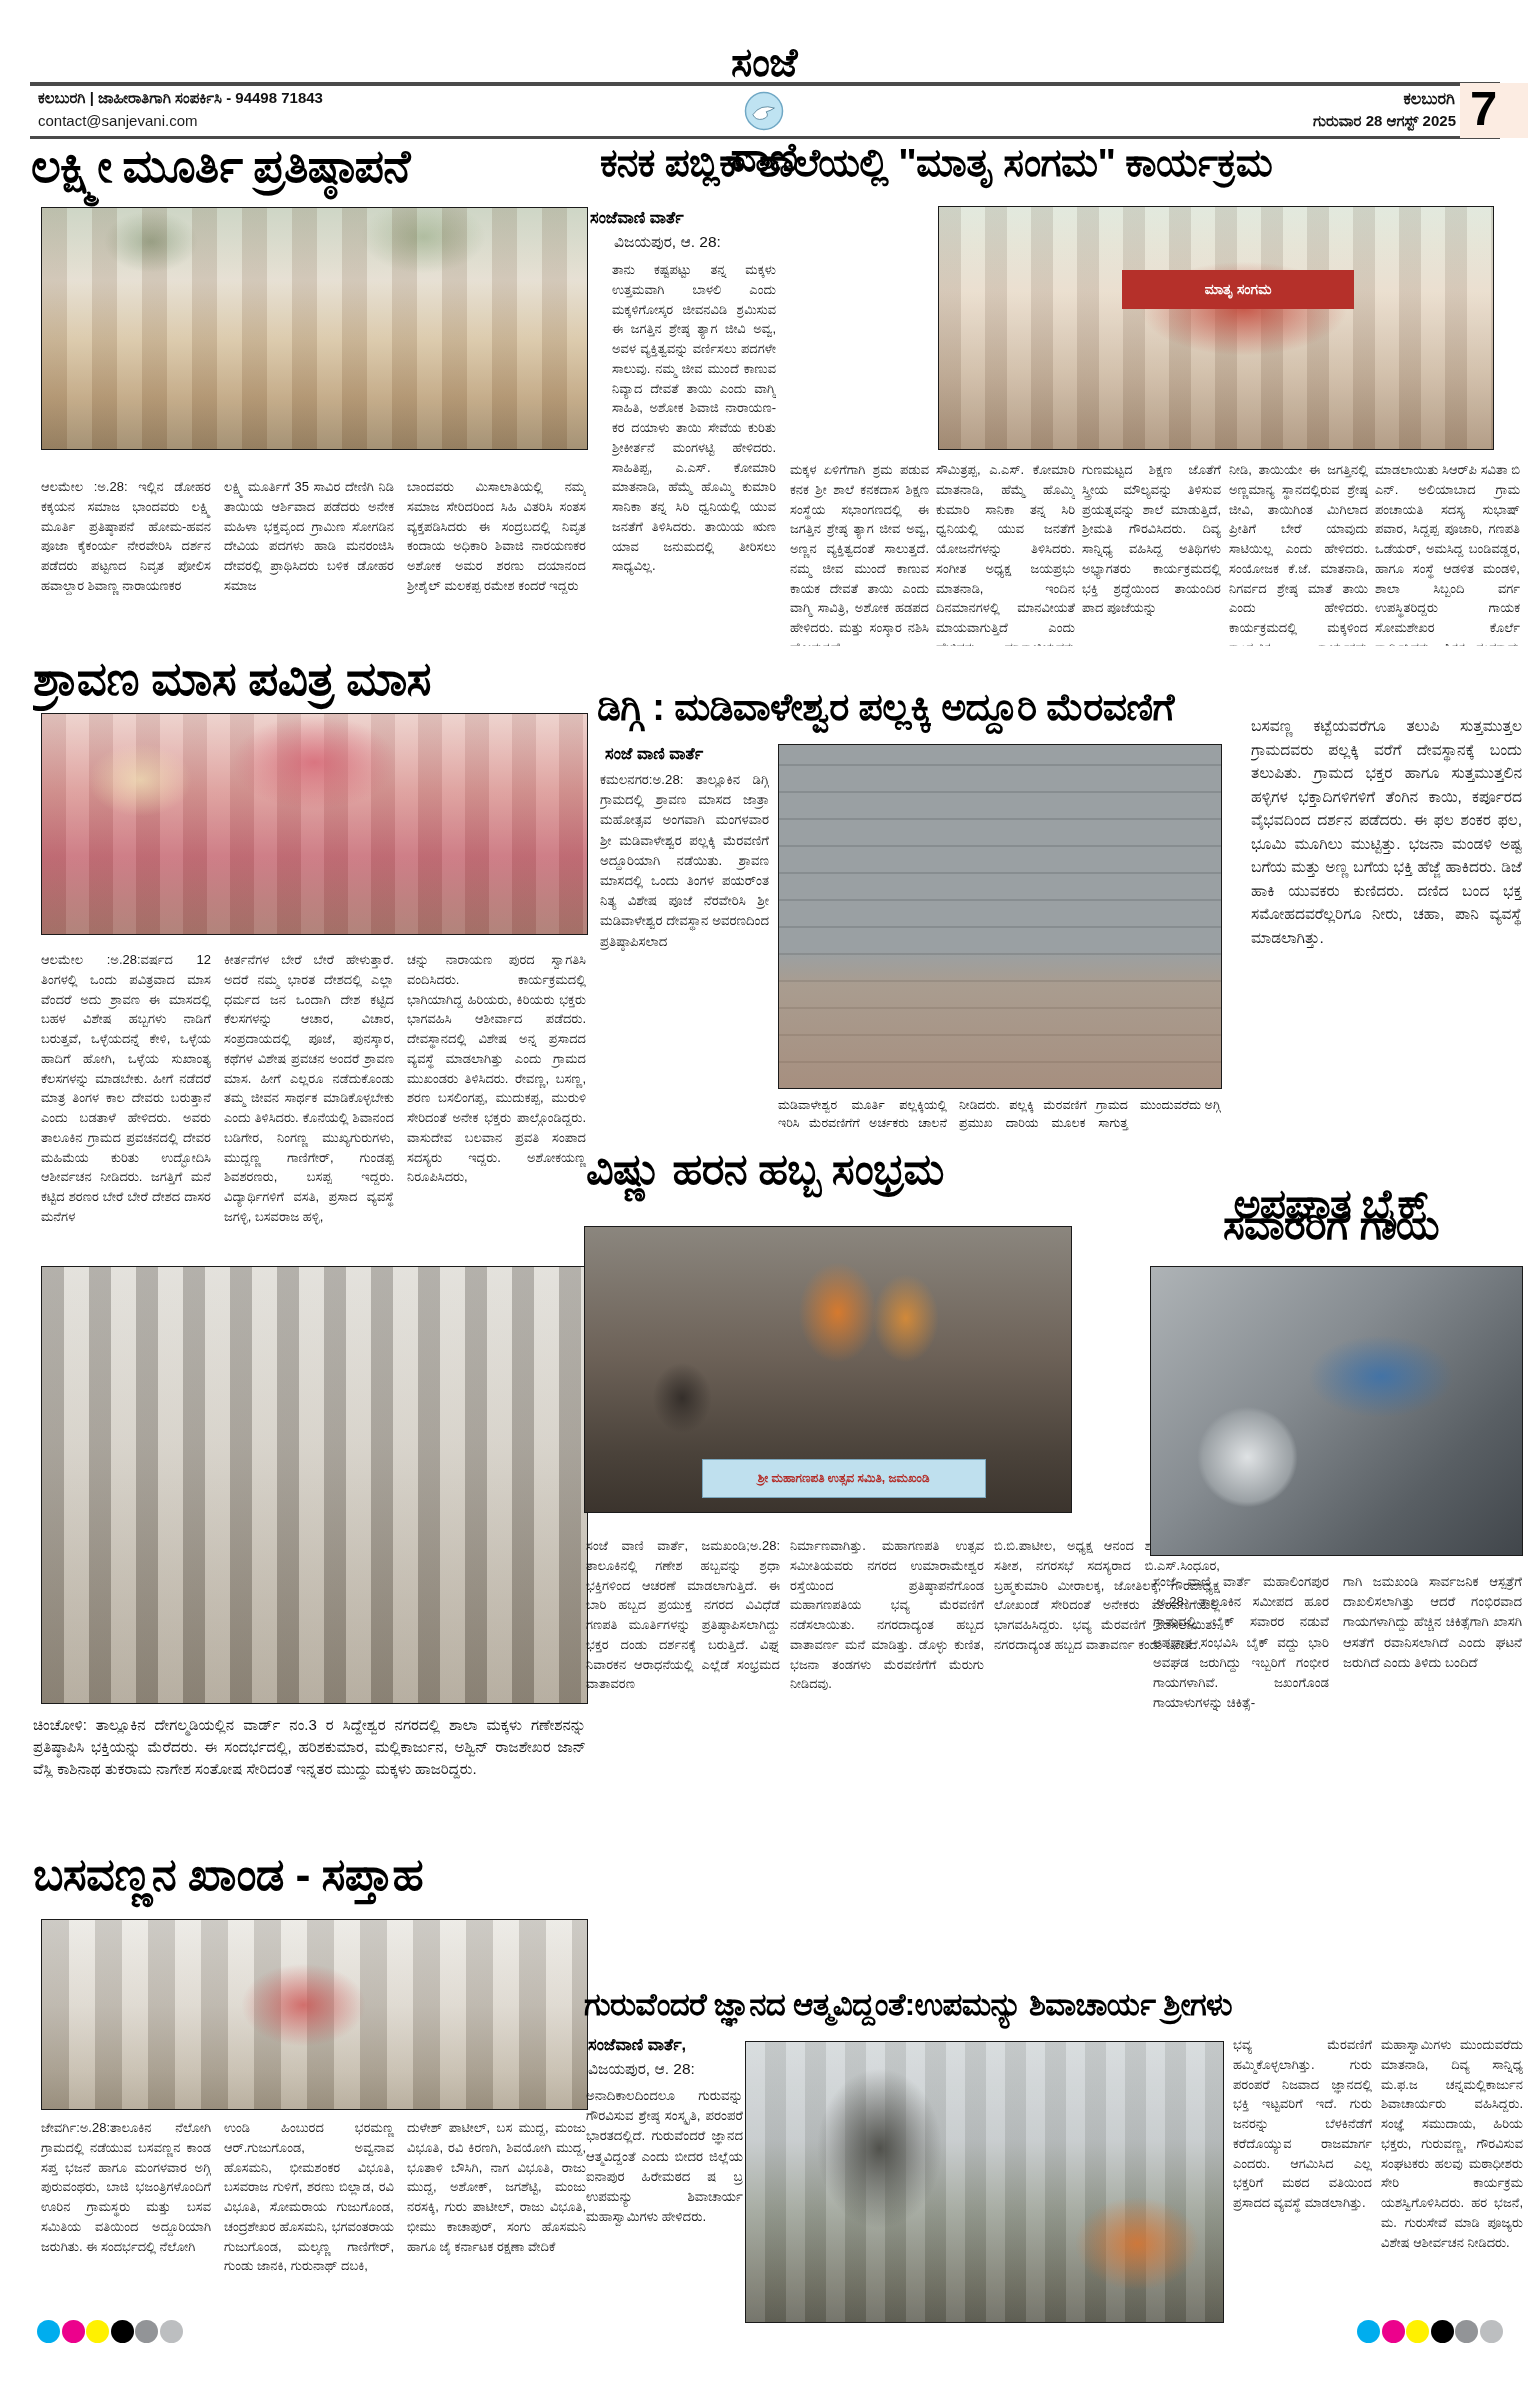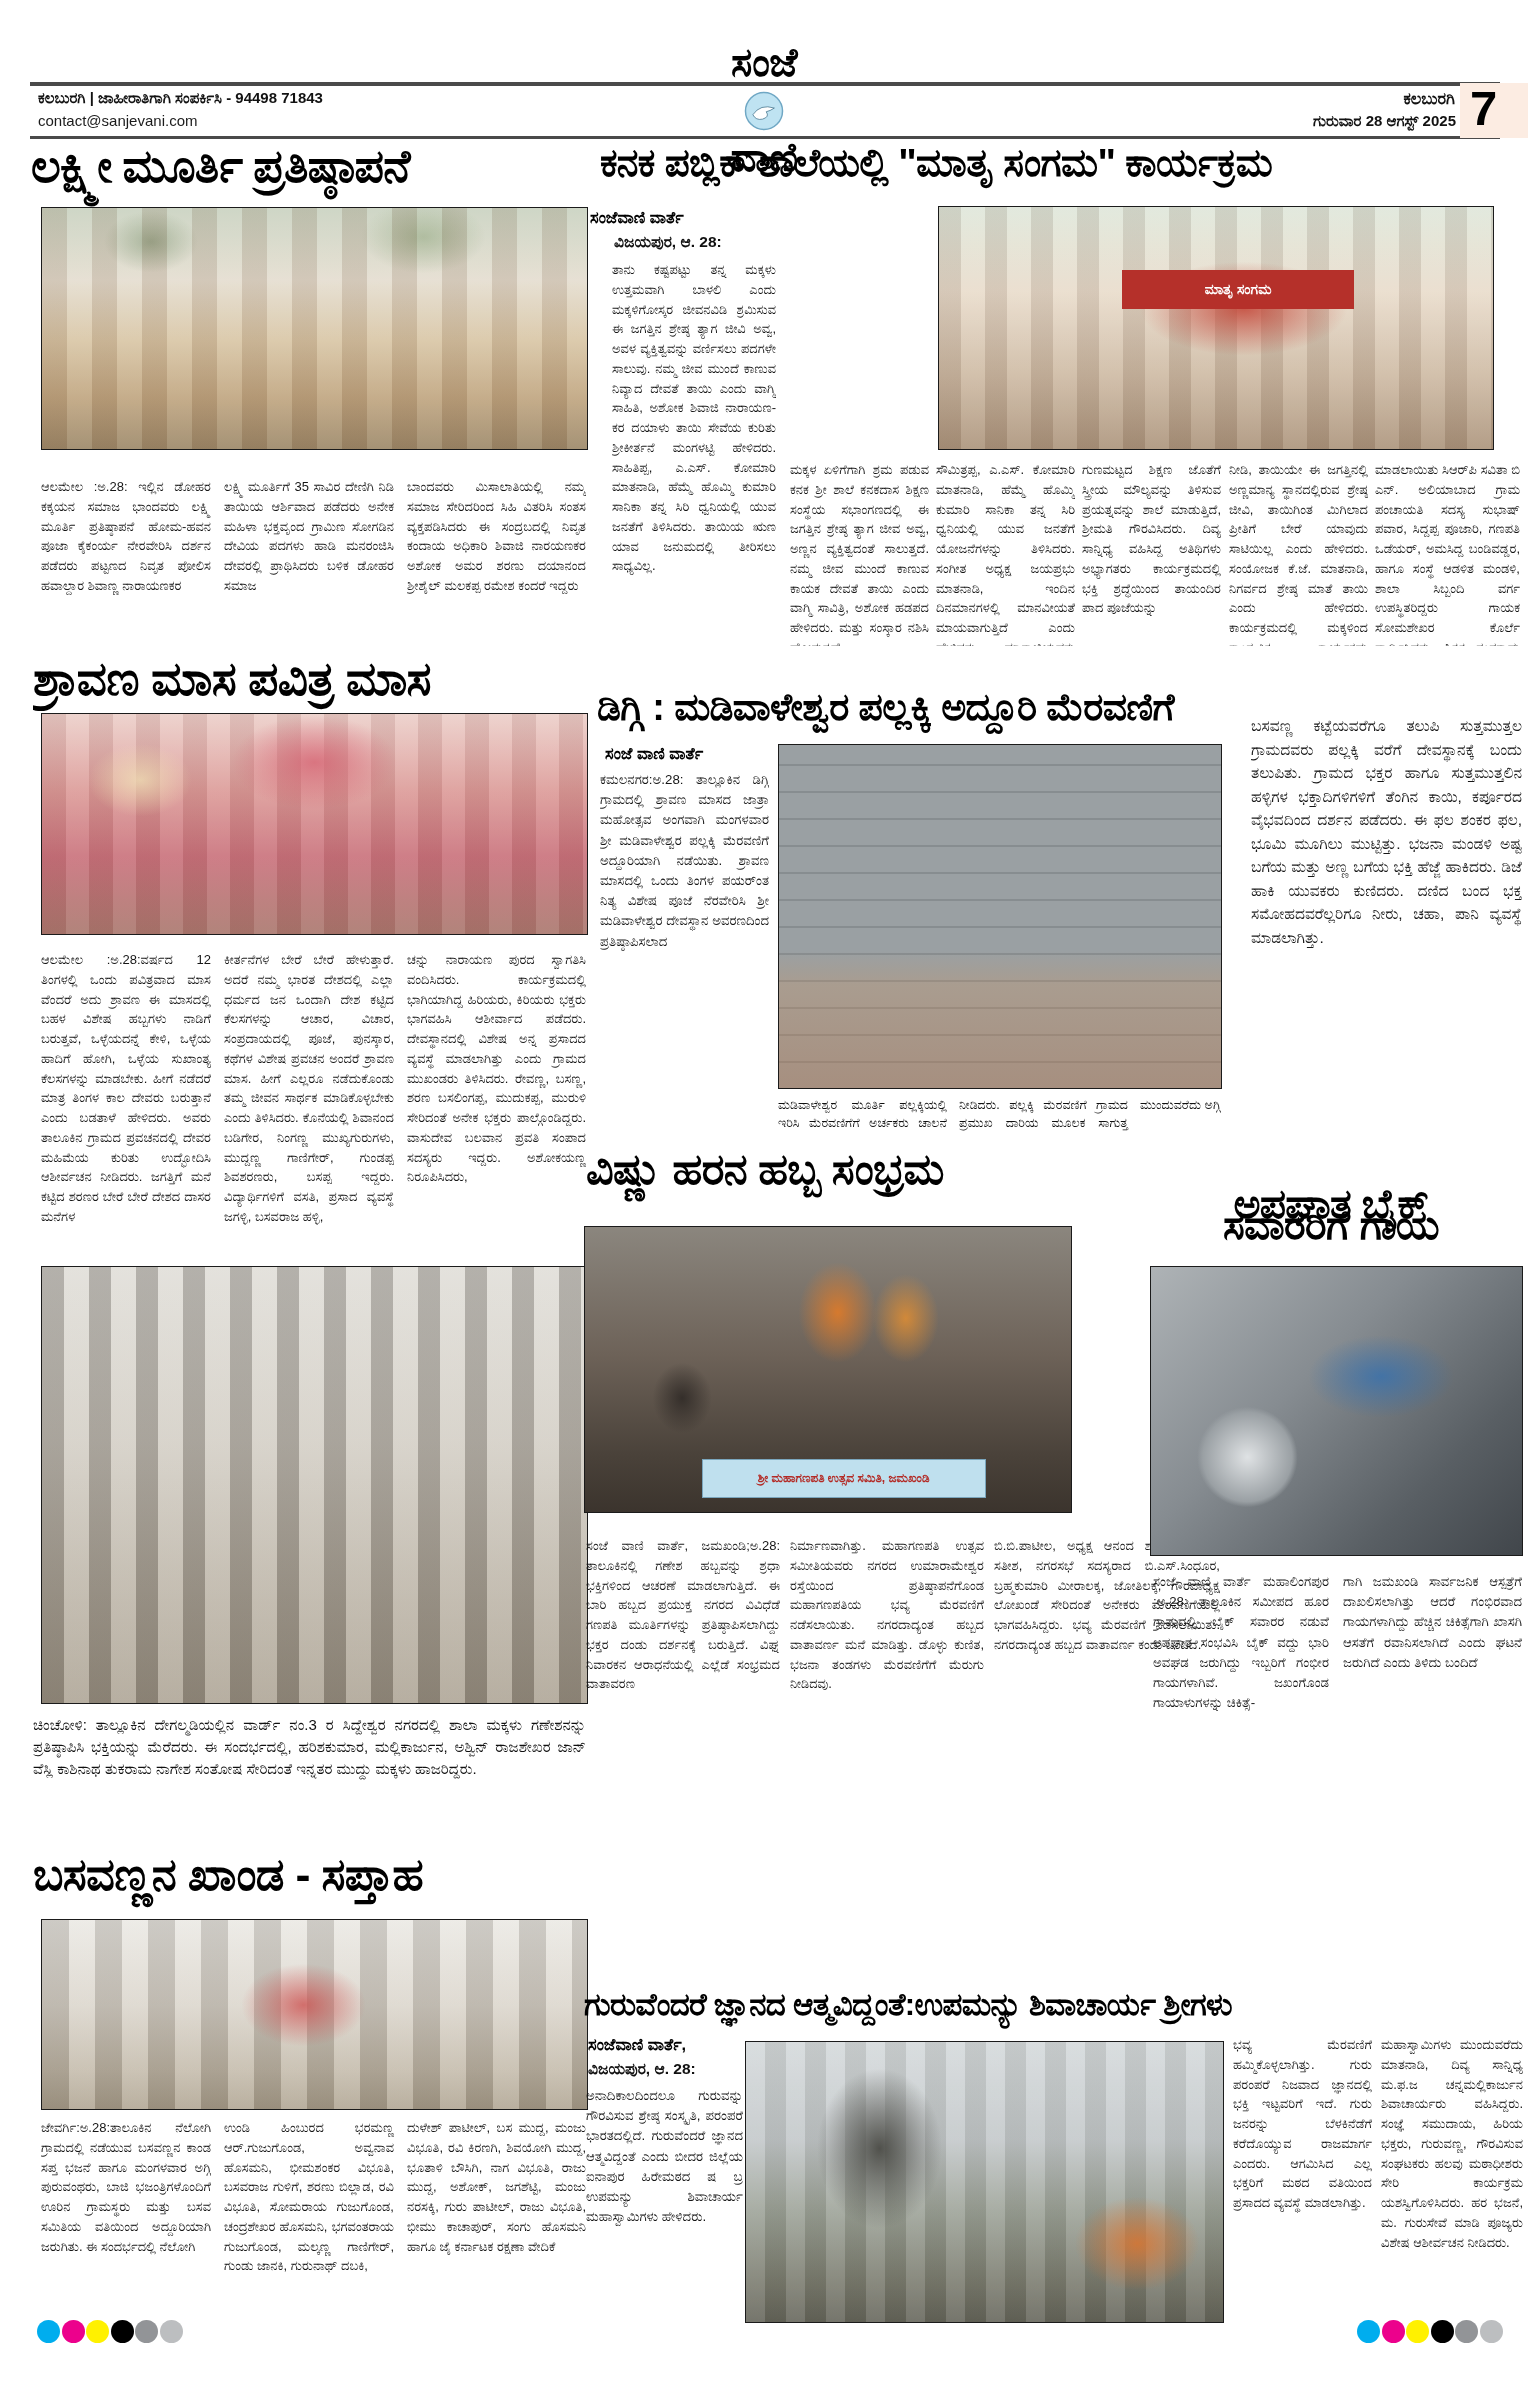--- a/index.html
+++ b/index.html
@@ -4,21 +4,21 @@
 <style>
   html,body{margin:0;padding:0;background:#e8e8e8;}
   .page{position:relative;width:1528px;height:2401px;background:#ffffff;
         font-family:"Liberation Sans","DejaVu Sans",sans-serif;color:#121212;overflow:hidden;}
   .abs{position:absolute;box-sizing:border-box;}
   .rule{background:#4a4a4a;}
   .hl{font-weight:bold;color:#000;line-height:1.04;letter-spacing:-0.7px;overflow:hidden;}
   .bodytext{font-size:13px;line-height:1.52;text-align:justify;color:#161616;
             overflow:hidden;word-break:break-word;}
   .byline{font-weight:bold;font-size:16.3px;color:#000;}
-  .dateline{font-size:15.5px;color:#111;font-weight:bold;}
+  .dateline{font-size:15.5px;color:#111;}
   .caption{font-size:15px;line-height:1.45;text-align:justify;color:#101010;overflow:hidden;}
   .photo{border:1.5px solid #1b1b1b;}
   .mast{display:flex;align-items:center;justify-content:center;gap:4.4px;
         font-weight:bold;font-size:40px;color:#000;letter-spacing:-0.7px;flex-direction:column;}
   .hdr-small{font-size:15px;color:#1c1c1c;}
   .dotrow{display:flex;gap:1.5px;}
   .dot{width:23px;height:23px;border-radius:50%;}
   .banner{display:flex;align-items:center;justify-content:center;text-align:center;
           font-weight:bold;overflow:hidden;}
   

